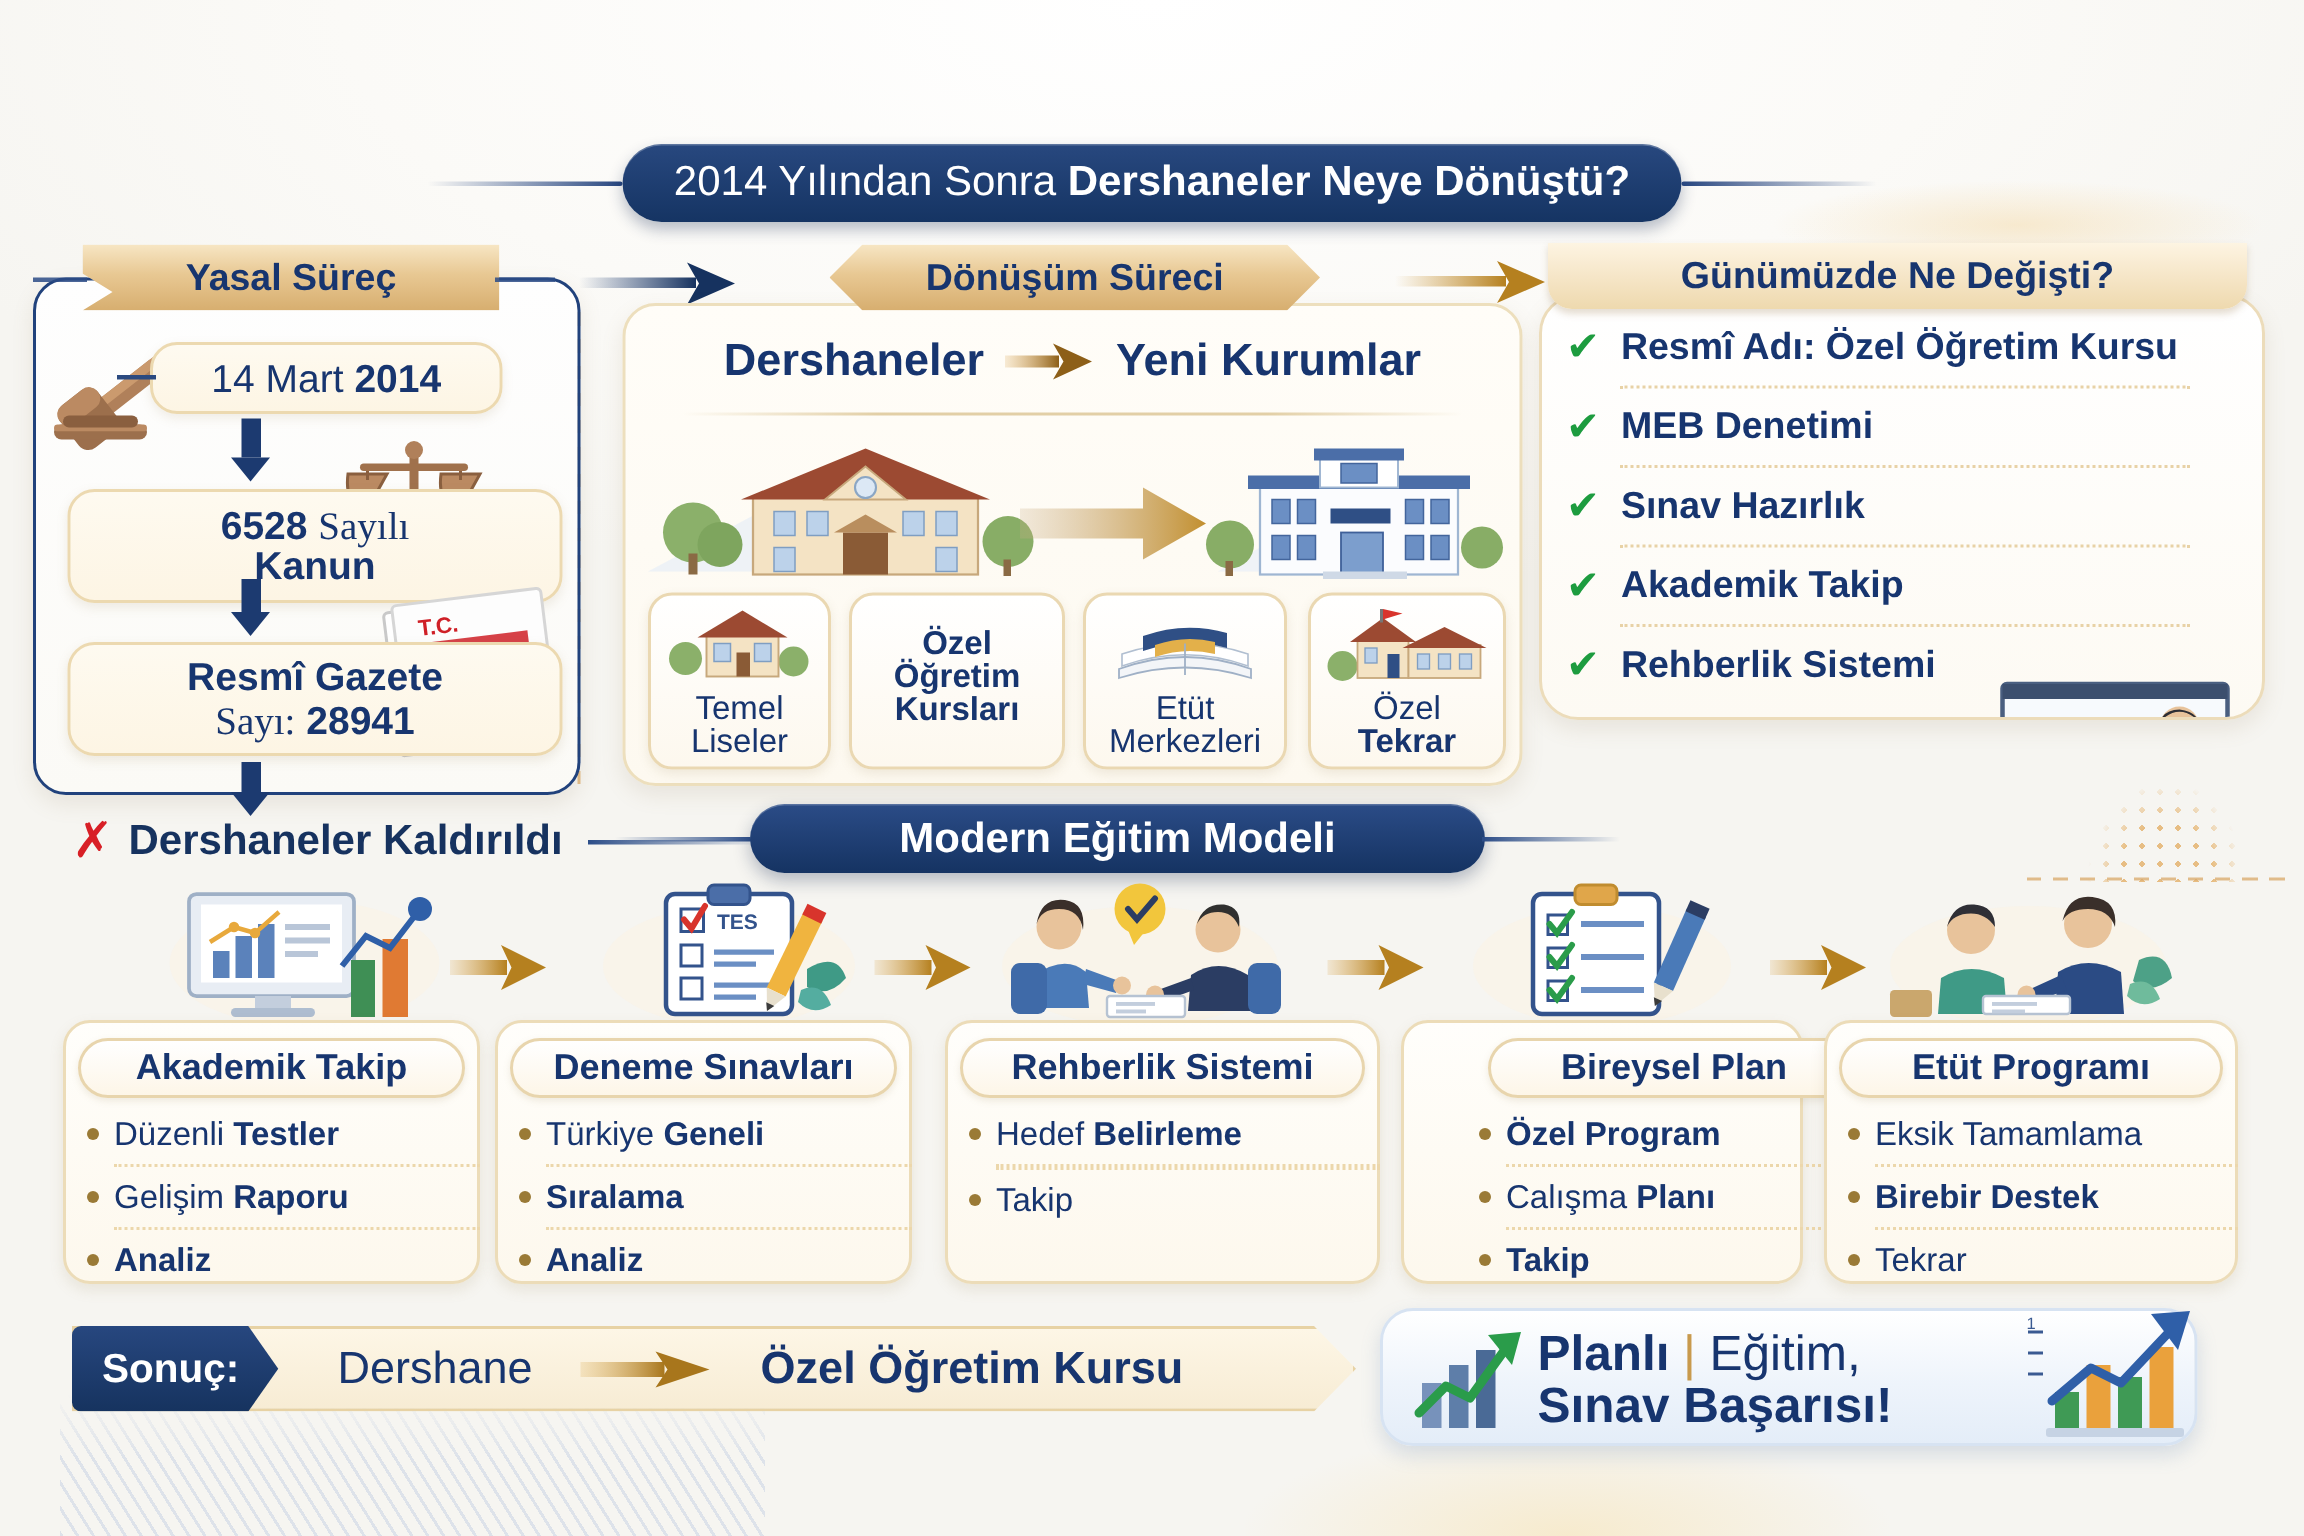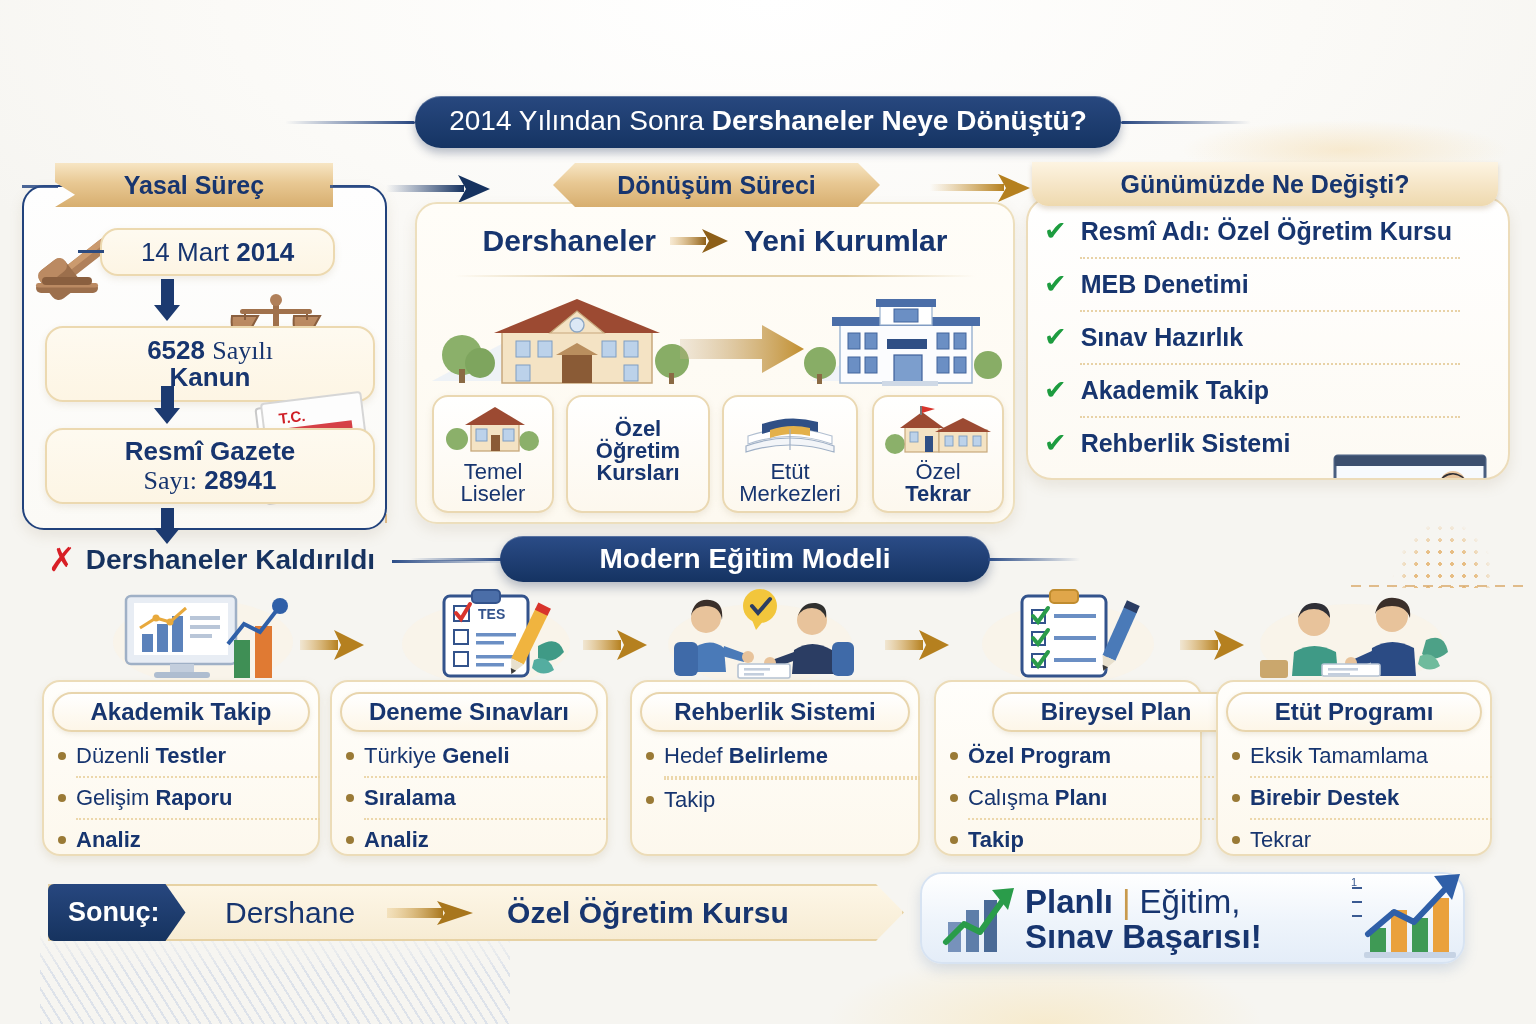--- a/index.html
+++ b/index.html
@@ -863,21 +863,21 @@
     <div class="fc-div"></div>
     <div class="fc-div"></div>
     <div class="fc-item">
         <span class="dot"></span>
         <span><span class="n">Takip</span><span class="b"></span></span>
       </div>
   </div>
 
   <div class="fcard" style="left:934px; width:268px;"></div>
   <div class="fcard-head" style="left:992px; width:248px;">Bireysel Plan</div>
-  <div class="fcard-body" style="left:934px; width:296px;">
+  <div class="fcard-body" style="left:970px; width:296px;">
     <div class="fc-item">
         <span class="dot"></span>
         <span><span class="n"></span><span class="b">Özel Program</span></span>
       </div>
     <div class="fc-div"></div>
     <div class="fc-item">
         <span class="dot"></span>
         <span><span class="n">Calışma </span><span class="b">Planı</span></span>
       </div>
     <div class="fc-div"></div>

